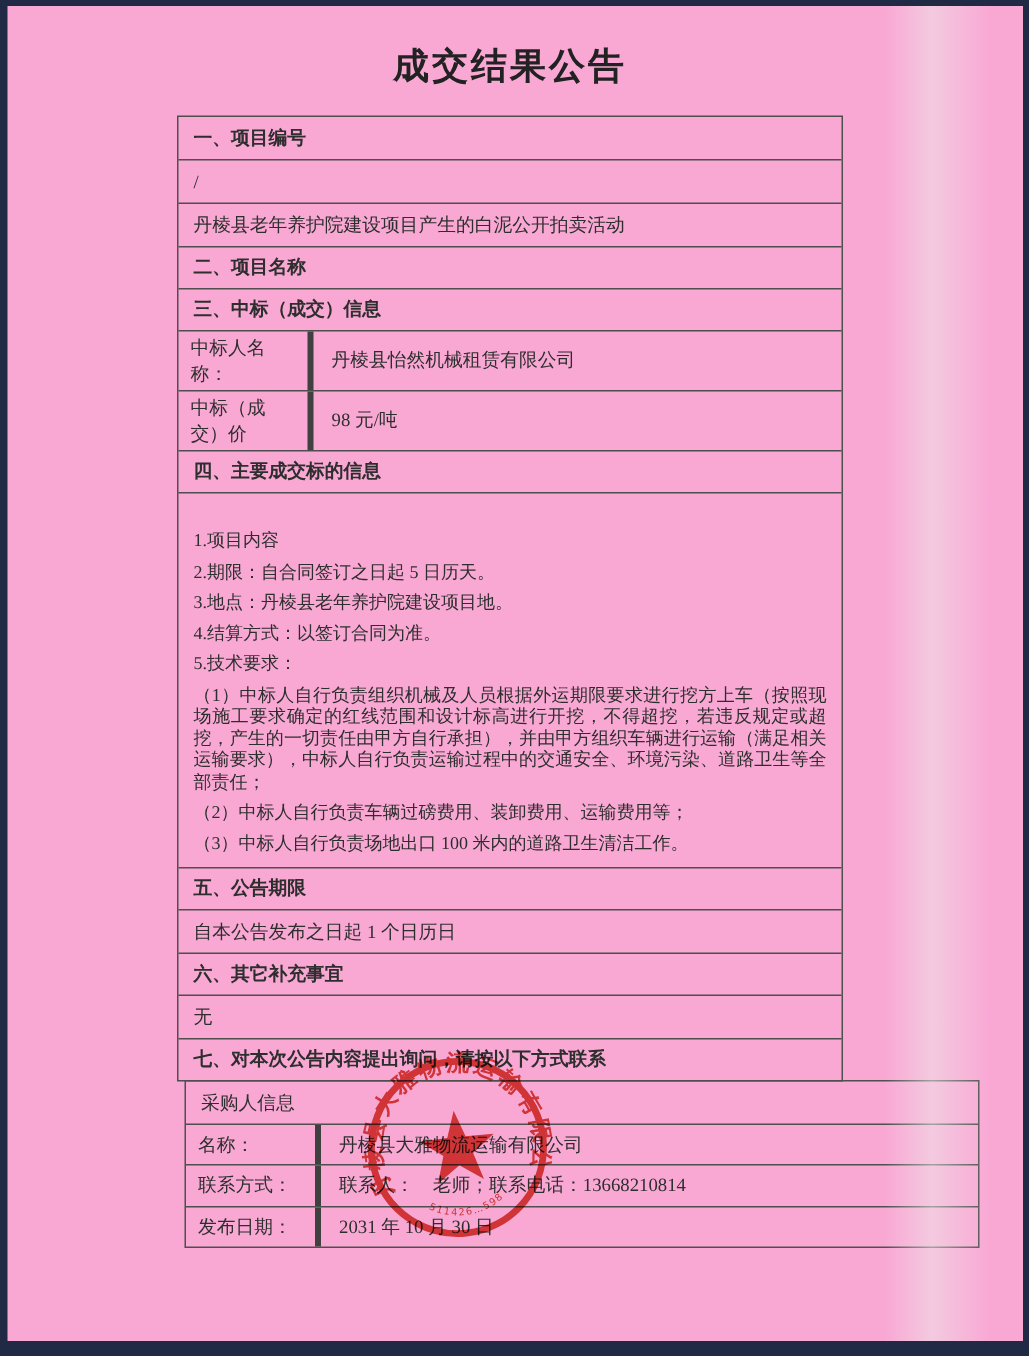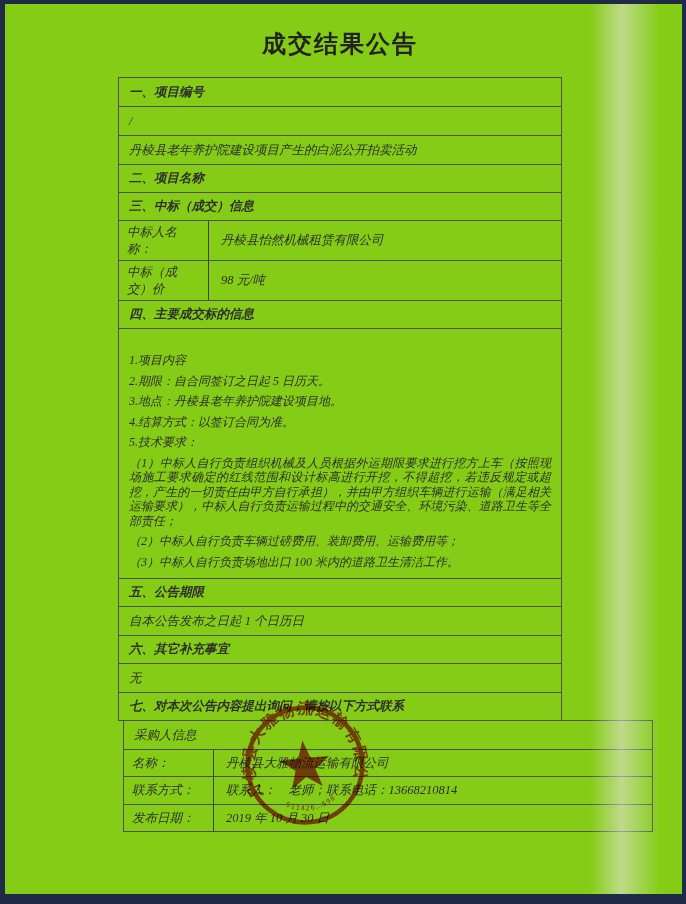--- a/index.html
+++ b/index.html
@@ -1,20 +1,20 @@
 <!DOCTYPE html>
 <html><head>
 <meta charset="utf-8">
 <style>
   * { box-sizing: border-box; margin: 0; padding: 0; }
   html,body { background: #e8e8e8; }
   .frame {
     position: relative;
     width: 686px; height: 904px;
-    background: #84cc16;
+    background: #f9a8d4;
     border-style: solid;
     border-color: #202a45;
     border-width: 4px 4px 10px 5px;
     overflow: hidden;
     font-family: "Liberation Serif", "DejaVu Serif", serif;
     color: #2e2e2e;
   }
   .scan-shade {
     position: absolute; top: 0; left: 585px; width: 70px; height: 100%;
     background: linear-gradient(90deg, rgba(240,233,235,0) 0%, rgba(238,230,233,0.55) 45%, rgba(240,233,235,0) 100%);
@@ -30,29 +30,28 @@
     color: #222;
   }
   .tbl { border: 1px solid #4f4f4f; background: transparent; }
   .tbl2 { margin-top: 0; }
   .r {
     display: flex; align-items: center;
     padding: 0 10px;
     border-top: 1px solid #4f4f4f;
     font-size: 12.5px;
     line-height: 1.3;
-    font-style: italic;
   }
   .r:first-child { border-top: none; }
   .hdr { font-weight: 700; min-height: 28px; }
   .val { min-height: 29px; }
   .cols { padding: 0; min-height: 40px; align-items: stretch; }
   .c1 {
     width: 90px; flex: 0 0 90px;
-    border-right: 1px solid #404040;
+    border-right: 4px solid #404040;
     display: flex; align-items: center;
     padding: 0 8px;
   }
   .c2 { flex: 1; display: flex; align-items: center; padding: 0 12px; }
   .big { display: block; padding: 24px 10px 3px; }
   .big p {
     font-size: 12px;
     line-height: 14.5px;
     margin: 0 0 6px;
     text-align: justify;
@@ -122,21 +121,21 @@
       <div class="r cols" style="min-height:27px;">
         <div class="c1">名称：</div>
         <div class="c2">丹棱县大雅物流运输有限公司</div>
       </div>
       <div class="r cols" style="min-height:28px;">
         <div class="c1">联系方式：</div>
         <div class="c2">联系人：　老师；联系电话：13668210814</div>
       </div>
       <div class="r cols" style="min-height:27px;">
         <div class="c1">发布日期：</div>
-        <div class="c2">2019 年 10 月 30 日</div>
+        <div class="c2">2031 年 10 月 30 日</div>
       </div>
     </div>
   </div>
 
   <svg class="stamp" viewBox="0 0 145 145" aria-hidden="true">
     <circle cx="72.5" cy="72.5" r="57" fill="none" stroke="#cf3526" stroke-width="4.5"></circle>
     <path id="seal-arc-top" d="M 29.3 99.5 A 51 51 0 1 1 115.7 99.5" fill="none"></path>
     <path id="seal-arc-bottom" d="M 46.7 109.4 A 45 45 0 0 0 98.3 109.4" fill="none"></path>
     <text font-size="15" font-weight="bold" fill="#cf3526" letter-spacing="2.4" font-family="Liberation Serif, DejaVu Serif, serif">
       <textPath href="#seal-arc-top" startOffset="2">丹棱县大雅物流运输有限公司</textPath>

